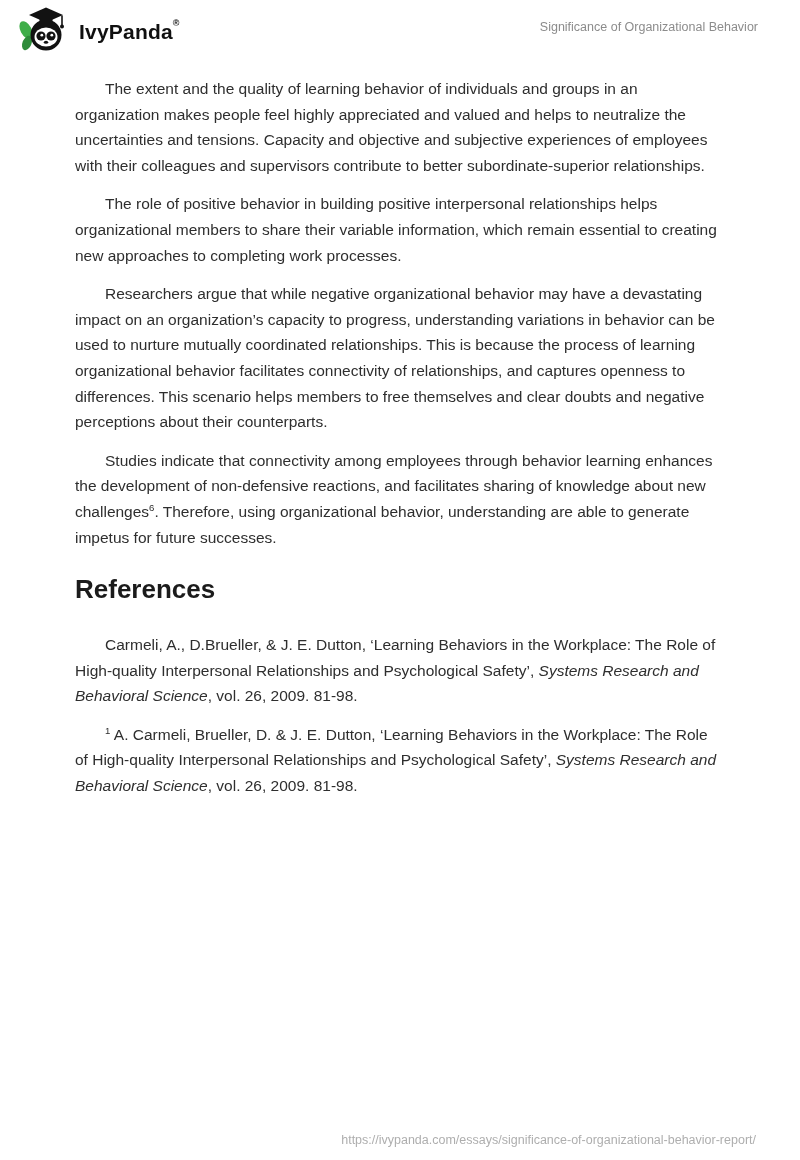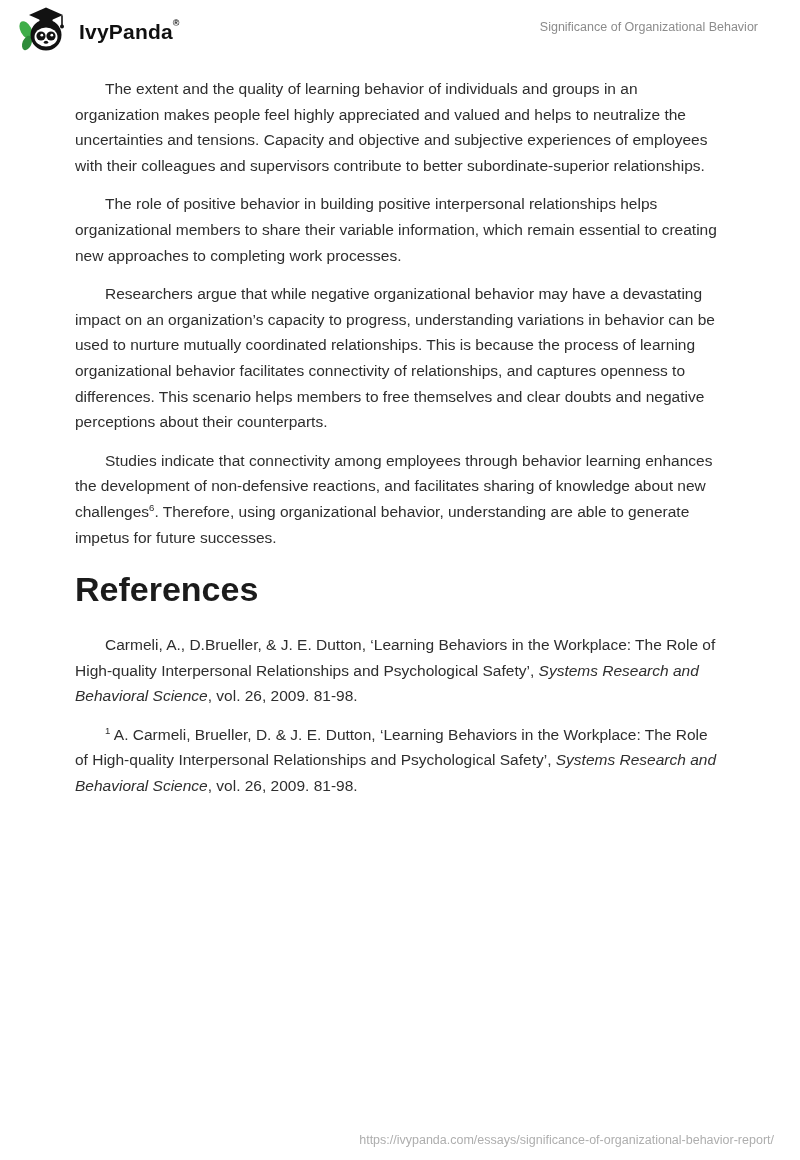--- a/index.html
+++ b/index.html
@@ -45,34 +45,34 @@
     color: #2e2e2e;
   }
   p.para {
     font-size: 15.5px;
     line-height: 25.6px;
     color: #2e2e2e;
     margin: 0 0 13px 0;
     text-indent: 30px;
   }
   h1.section {
-    font-size: 34px;
+    font-size: 26px;
     line-height: 34px;
     font-weight: 700;
     color: #1b1b1b;
     margin: 22px 0 26px 0;
     text-indent: 0;
   }
   .it { font-style: italic; }
   sup { font-size: 62%; line-height: 0; }
 
   
   .footer {
     position: absolute;
-    right: 26px;
+    right: 44px;
     bottom: 13px;
     font-size: 12.5px;
     color: #aeaeae;
   }
   .src-url { cursor: pointer; }
 </style>
 </head>
 <body>
 
 <div class="page">

